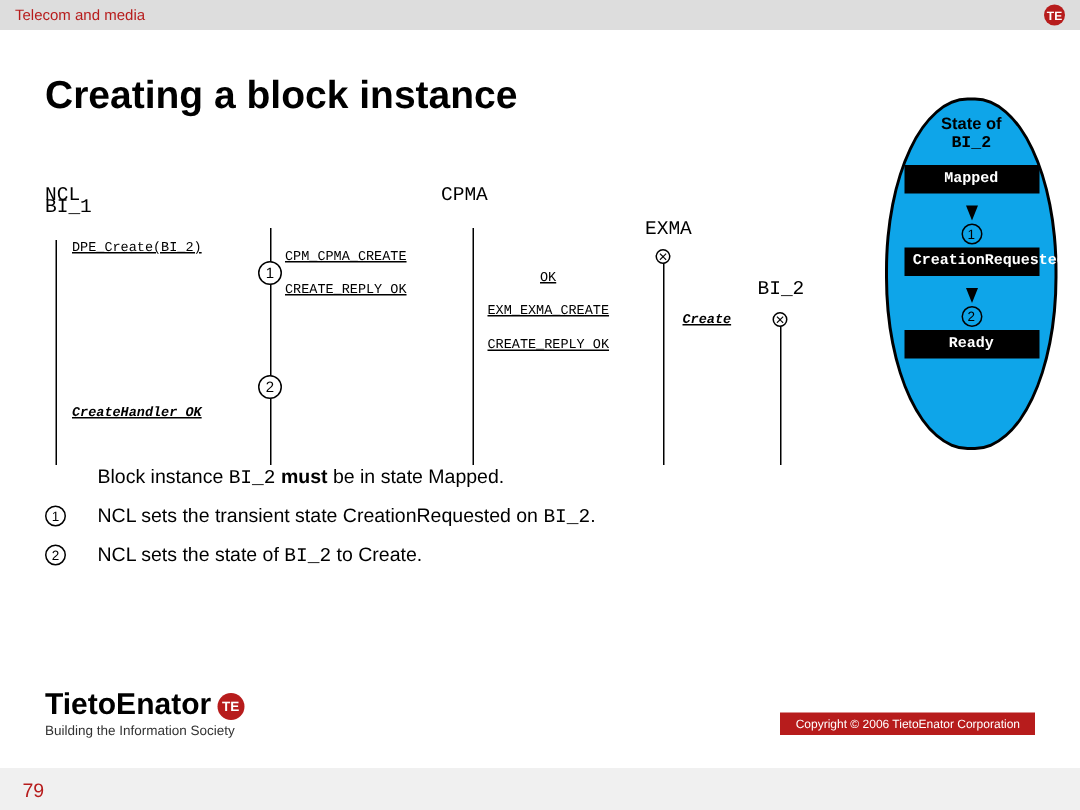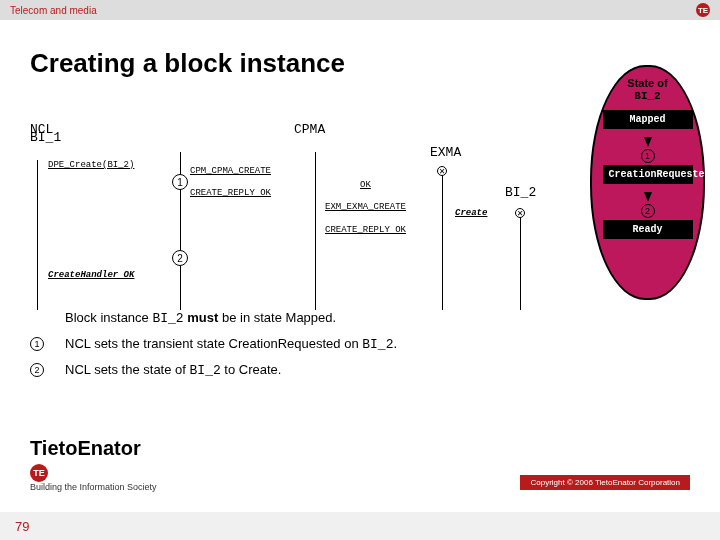--- a/index.html
+++ b/index.html
@@ -49,21 +49,21 @@
     font-size: 8px;
   }
   .msg {
     position: absolute; font-family: 'Courier New', monospace;
     font-size: 9px; text-decoration: underline;
   }
   .state-oval {
     position: absolute; right: 15px; top: 65px;
     width: 115px; height: 235px;
     border: 2px solid #000; border-radius: 55px / 115px;
-    background: #be185d;
+    background: #0ea5e9;
     display: flex; flex-direction: column; align-items: center;
     padding: 10px 6px;
   }
   .state-title { font-size: 11px; font-weight: bold; text-align: center; line-height: 1.1; }
   .state-box {
     background: #000; color: #fff; font-family: 'Courier New', monospace;
     font-size: 10px; padding: 4px 6px; text-align: center; width: 90px;
     font-weight: bold;
   }
   .arrow-down {
@@ -80,21 +80,21 @@
   .note-line .must { font-weight: bold; }
   .note-num {
     position: absolute; left: -35px; top: 1px;
     width: 14px; height: 14px; border: 1px solid #000; border-radius: 50%;
     font-size: 9px; display: flex; align-items: center; justify-content: center;
   }
   .brand {
     position: absolute; left: 30px; bottom: 48px;
     display: flex; flex-direction: column;
   }
-  .brand-logo { font-size: 20px; font-weight: bold; color: #000; display: flex; align-items: flex-start; gap: 4px; flex-direction: column;}
+  .brand-logo { font-size: 20px; font-weight: bold; color: #000; display: flex; align-items: center; gap: 4px;}
   .brand-dot {
     width: 18px; height: 18px; border-radius: 50%;
     background: #b71c1c; color: #fff; font-size: 9px;
     display: flex; align-items: center; justify-content: center;
     font-weight: bold;
   }
   .brand-tag { font-size: 9px; color: #333; }
   .copyright {
     position: absolute; right: 30px; bottom: 50px;
     background: #b71c1c; color: #fff; font-size: 8px; padding: 3px 10px;

